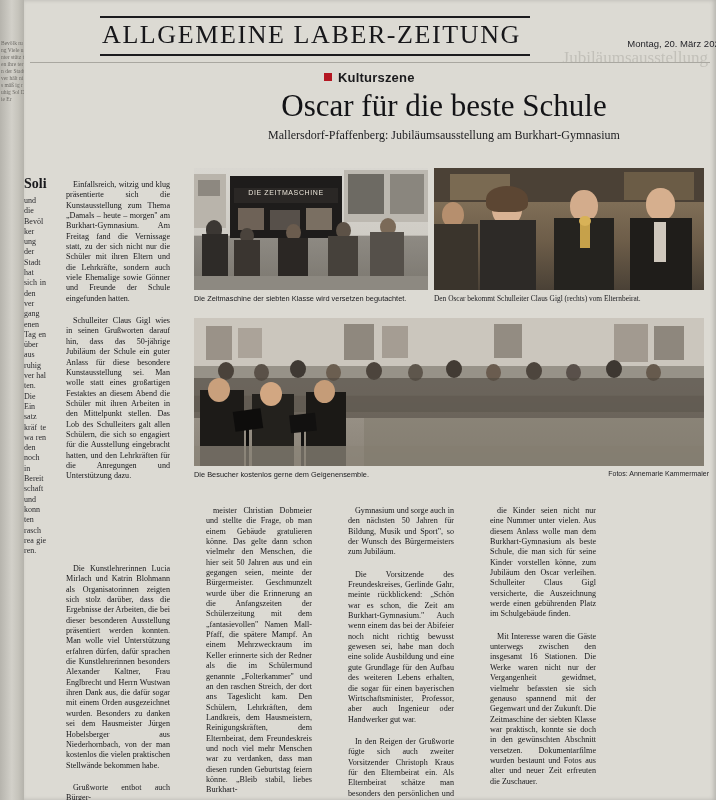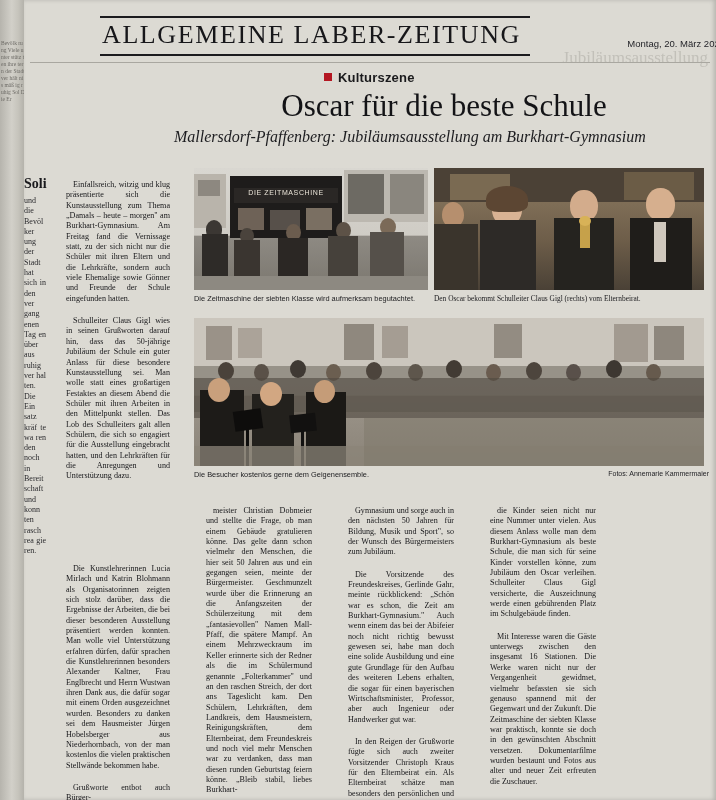--- a/index.html
+++ b/index.html
@@ -107,23 +107,22 @@
     width: 500px;
     text-align: center;
     font-size: 31px;
     color: #131316;
     font-family: "Liberation Serif", serif;
   }
   .subhead {
     position: absolute;
     left: 150px; top: 128px;
     width: 540px;
-    text-align: left;
-    font-style: italic;
-    font-size: 16px;
+    text-align: center;
+    font-size: 12px;
     color: #1d1d20;
     font-family: "Liberation Serif", serif;
   }
   
   .photo {
     position: absolute;
     overflow: hidden;
     background: #6f6d68;
   }
   .caption {
@@ -267,21 +266,21 @@
       <div class="blob" style="left:145px; top:48px; width:12px; height:10px; background:#d8b257; border-radius:50%;"></div>
 
       <div class="blob" style="left:212px; top:20px; width:29px; height:33px; background:#d6af8e; border-radius:48%;"></div>
       <div class="rect" style="left:196px; top:50px; width:62px; height:72px; background:#1f1d1a;"></div>
       <div class="rect" style="left:220px; top:54px; width:12px; height:40px; background:#cfc8bd;"></div>
 
       <div class="blob" style="left:8px; top:34px; width:22px; height:26px; background:#b68f6e; border-radius:50%;"></div>
       <div class="rect" style="left:0; top:56px; width:44px; height:66px; background:#3a342c;"></div>
     </div>
 
-    <div class="caption" style="left:170px; top:294px; width:226px;">Die Zeitmaschine der siebten Klasse wird aufmerksam begutachtet.</div>
+    <div class="caption" style="left:170px; top:294px; width:226px;">Die Zeitmaschine der siebten Klasse wird versetzen begutachtet.</div>
     <div class="caption" style="left:410px; top:294px; width:230px;font-family:Liberation Serif, serif;">Den Oscar bekommt Schulleiter Claus Gigl (rechts) vom Elternbeirat.</div>
 
     <div class="photo" style="left:170px; top:318px; width:510px; height:148px;">
       <div class="ph-wall" style="background:linear-gradient(180deg,#d2cec6 0%,#c6c1b8 52%,#9c958a 53%,#8a8378 100%);"></div>
 
       <div class="rect" style="left:0; top:0; width:510px; height:62px; background:#cbc6bd;"></div>
       <div class="rect" style="left:12px; top:8px; width:26px; height:34px; background:#9a9288;"></div>
       <div class="rect" style="left:44px; top:10px; width:24px; height:30px; background:#aba399;"></div>
       <div class="rect" style="left:150px; top:6px; width:30px; height:36px; background:#8f887e;"></div>
       <div class="rect" style="left:188px; top:8px; width:26px; height:32px; background:#a59d93;"></div>

